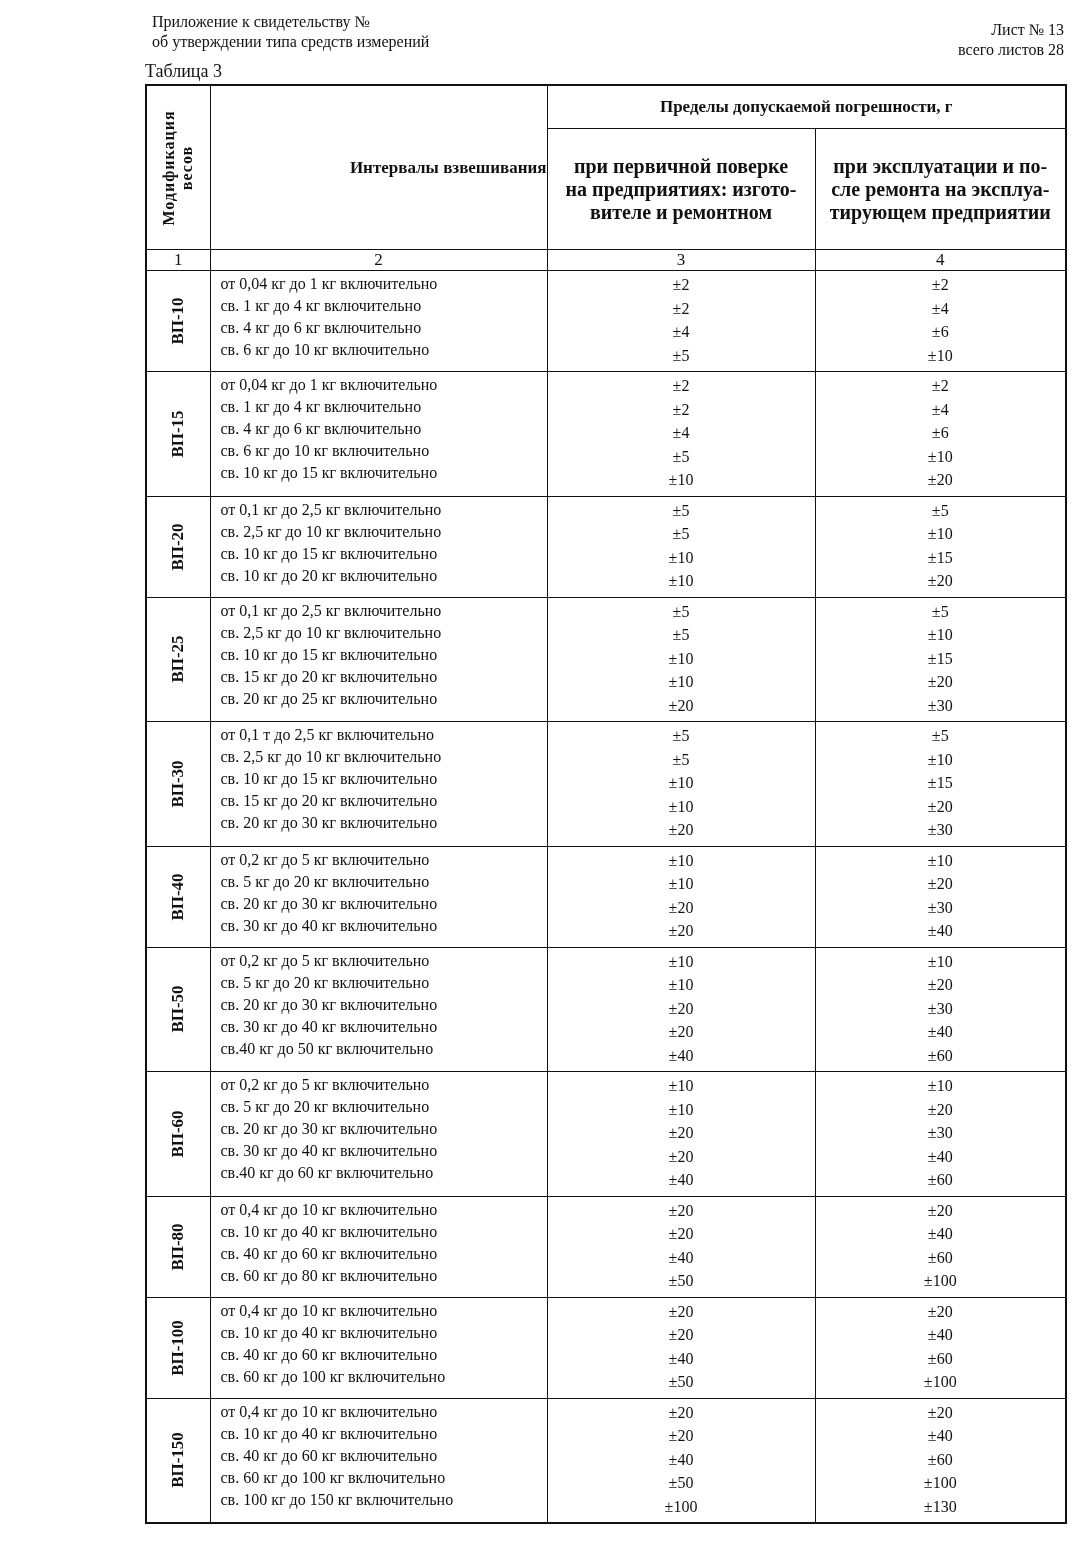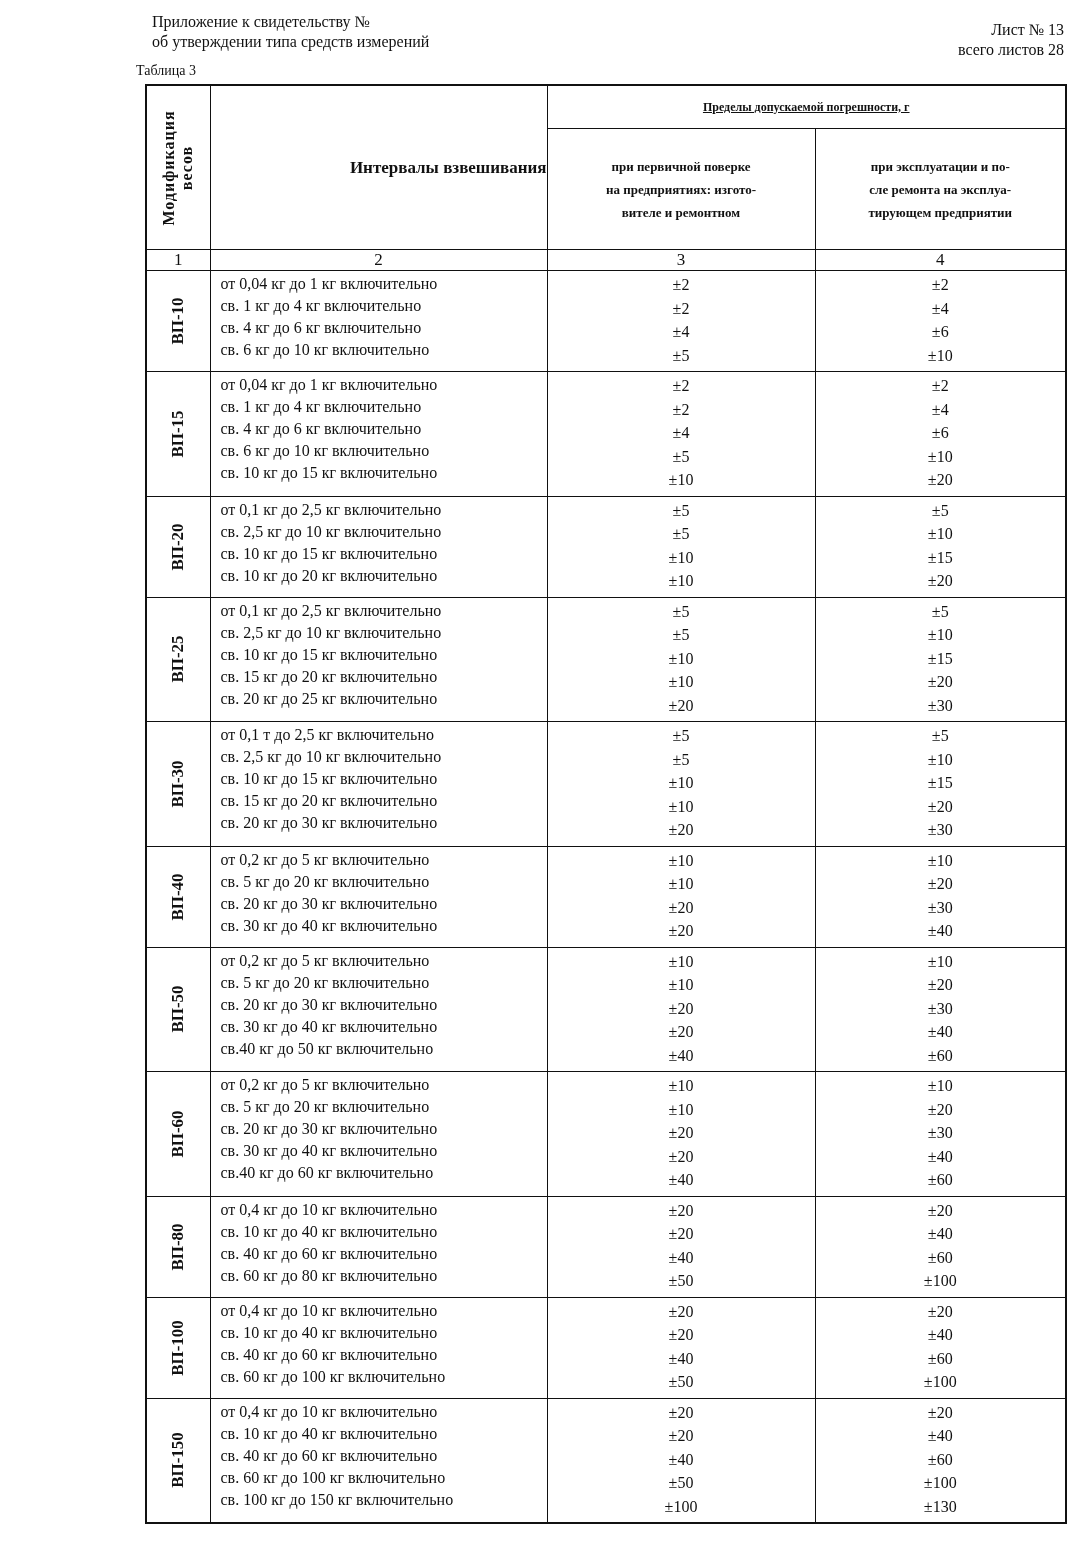--- a/index.html
+++ b/index.html
@@ -1,29 +1,29 @@
 <!DOCTYPE html>
 <html><head>
 <meta charset="utf-8">
 <style>
   html, body { margin:0; padding:0; background:#ffffff; }
   body { width:1092px; height:1560px; position:relative; font-family:"Liberation Serif", "DejaVu Serif", serif; color:#111; }
   .hdr-left { position:absolute; left:145px; top:12px; font-size:16px; line-height:20px;margin-left:7px; }
   .hdr-right { position:absolute; right:28px; top:20px; font-size:16px; line-height:20px; text-align:right; }
-  .tbl-caption { position:absolute; left:136px; top:60px; font-size:14px; line-height:22px;text-align:right; }
+  .tbl-caption { position:absolute; left:145px; top:60px; font-size:18px; line-height:22px;text-align:right; }
   table.main { position:absolute; left:145px; top:84px; width:922px; border-collapse:collapse; font-size:16px; }
   table.main td, table.main th { border:1px solid #111; padding:0; }
   table.main { border:2px solid #111; }
   th { font-weight:bold; }
   .col1 { width:64px; }
   .col2 { width:337px; }
   .col3 { width:268px; }
   .col4 { width:251px; }
-  .h-top { height:42px; text-align:center; font-size:12px;text-decoration:underline; }
-  .h-sub { height:120px; text-align:center; font-size:13px; line-height:23px; }
+  .h-top { height:42px; text-align:center; font-size:17px; }
+  .h-sub { height:120px; text-align:center; font-size:20px; line-height:23px; }
   .h-interval { text-align:right; font-size:17px; }
   .vertical-head { height:162px; position:relative; }
   .vertical-head .rot { position:absolute; left:50%; top:50%; transform:translate(-50%,-50%) rotate(-90deg); white-space:nowrap; font-weight:bold; font-size:16px; line-height:18px; text-align:center; letter-spacing:1px; }
   .num-row td { text-align:center; height:20px; font-size:17px; line-height:20px; }
   .model-cell { position:relative; }
   .model-cell .rot { position:absolute; left:50%; top:50%; transform:translate(-50%,-50%) rotate(-90deg); white-space:nowrap; font-weight:bold; font-size:17px; }
   .intervals { padding:2px 0 6px 10px !important; vertical-align:top; }
   .intervals div { height:22px; line-height:22px; white-space:nowrap; }
   .vals { text-align:center; vertical-align:top; padding:2px 0 4px 0 !important; }
   .vals div { height:23.5px; line-height:23.5px; }

